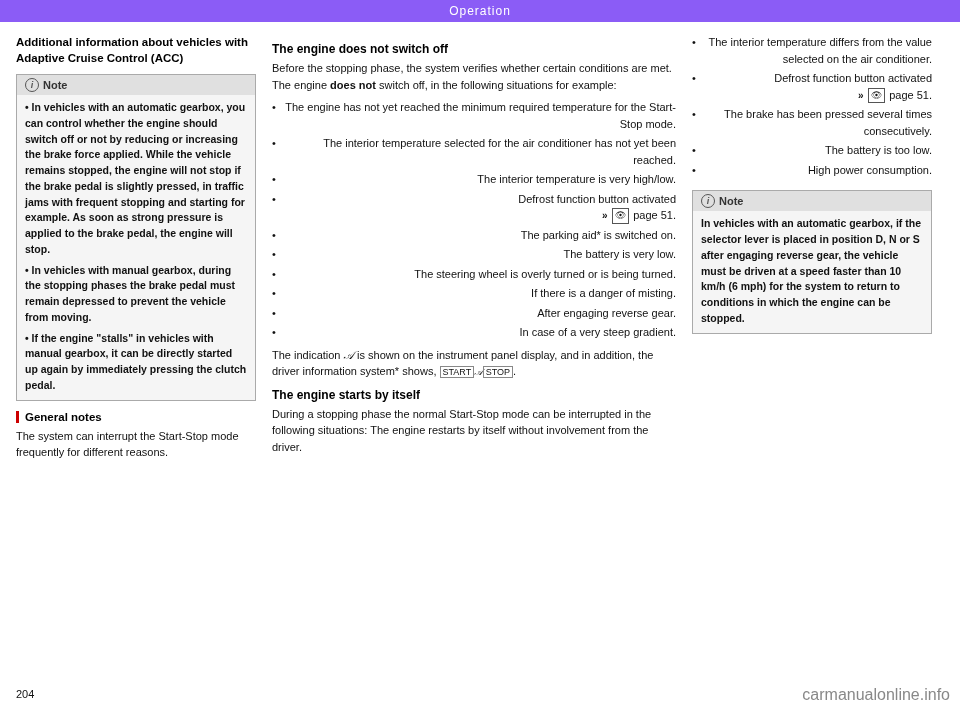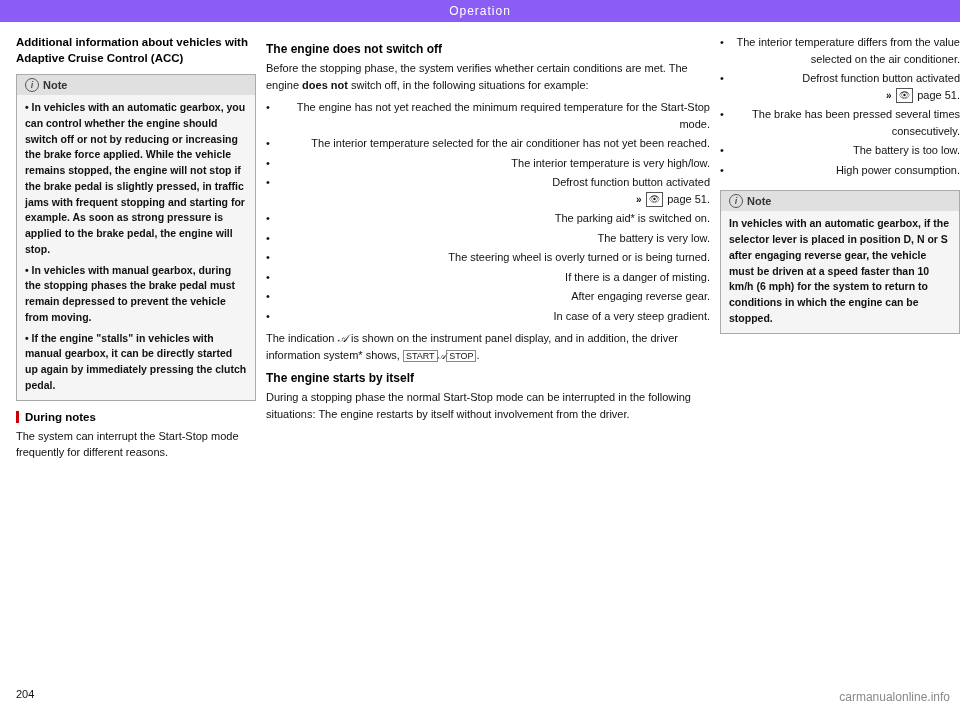--- a/index.html
+++ b/index.html
@@ -24,22 +24,22 @@
       color: #fff;
       text-align: center;
       padding: 4px 8px;
       font-size: 12px;
       font-weight: normal;
       letter-spacing: 1px;
     }
     .content-area {
       display: flex;
       flex: 1;
-      padding: 12px 0 8px 16px;
-      gap: 10px;
+      padding: 12px 28px 8px 16px;
+      gap: 16px;
     }
     .col-left {
       width: 240px;
       flex-shrink: 0;
     }
     .col-center {
       flex: 1;
       min-width: 0;
     }
     .col-right {
@@ -140,21 +140,21 @@
       position: absolute;
       bottom: 8px;
       left: 16px;
       font-size: 11px;
       color: #111;
     }
     .watermark {
       position: absolute;
       bottom: 4px;
       right: 10px;
-      font-size: 12px;
+      font-size: 16px;
       color: #888;
     }
     .inline-icon {
       display: inline-block;
       font-size: 9px;
       border: 1px solid #555;
       padding: 0 2px;
       margin: 0 1px;
       vertical-align: middle;
     }
@@ -183,21 +183,21 @@
           <span>Note</span>
         </div>
         <div class="note-text">
           <p>• In vehicles with an automatic gearbox, you can control whether the engine should switch off or not by reducing or increasing the brake force applied. While the vehicle remains stopped, the engine will not stop if the brake pedal is slightly pressed, in traffic jams with frequent stopping and starting for example. As soon as strong pressure is applied to the brake pedal, the engine will stop.</p>
           <p>• In vehicles with manual gearbox, during the stopping phases the brake pedal must remain depressed to prevent the vehicle from moving.</p>
           <p>• If the engine "stalls" in vehicles with manual gearbox, it can be directly started up again by immediately pressing the clutch pedal.</p>
         </div>
       </div>
 
       <div class="general-notes-section">
-        <div class="general-notes-title">During notes</div>
+        <div class="general-notes-title">General notes</div>
         <div class="body-text">The system can interrupt the Start-Stop mode frequently for different reasons.</div>
       </div>
     </div>
 
     <div class="col-center">
       <div class="subsection-title">The engine does not switch off</div>
       <div class="body-text">
         Before the stopping phase, the system verifies whether certain conditions are met. The engine <strong>does not</strong> switch off, in the following situations for example:
       </div>
 

